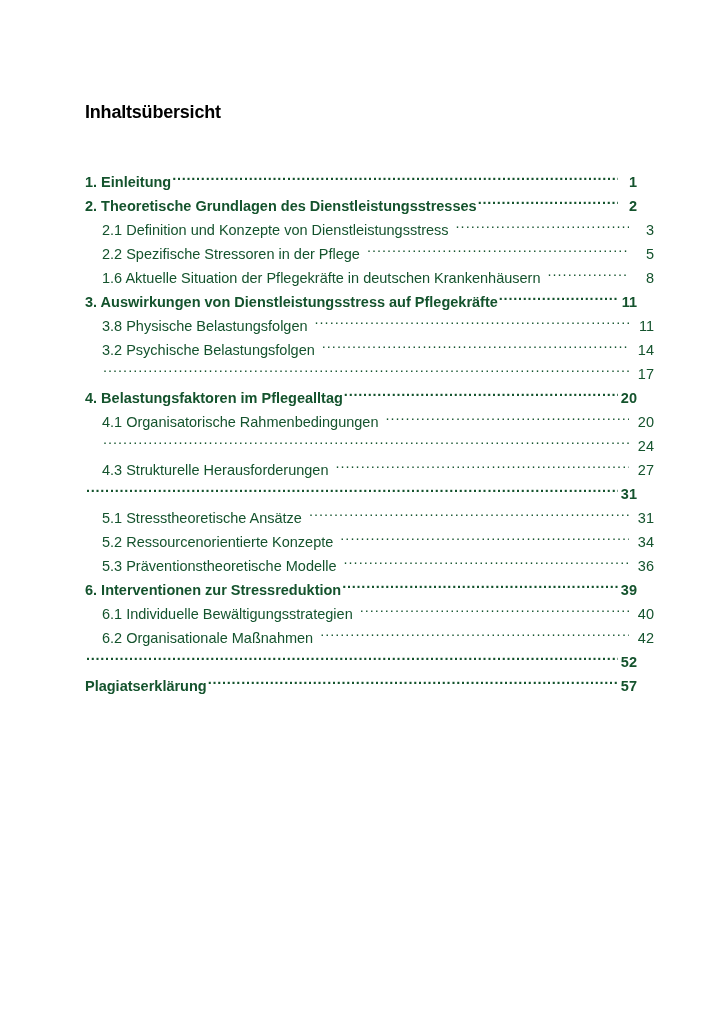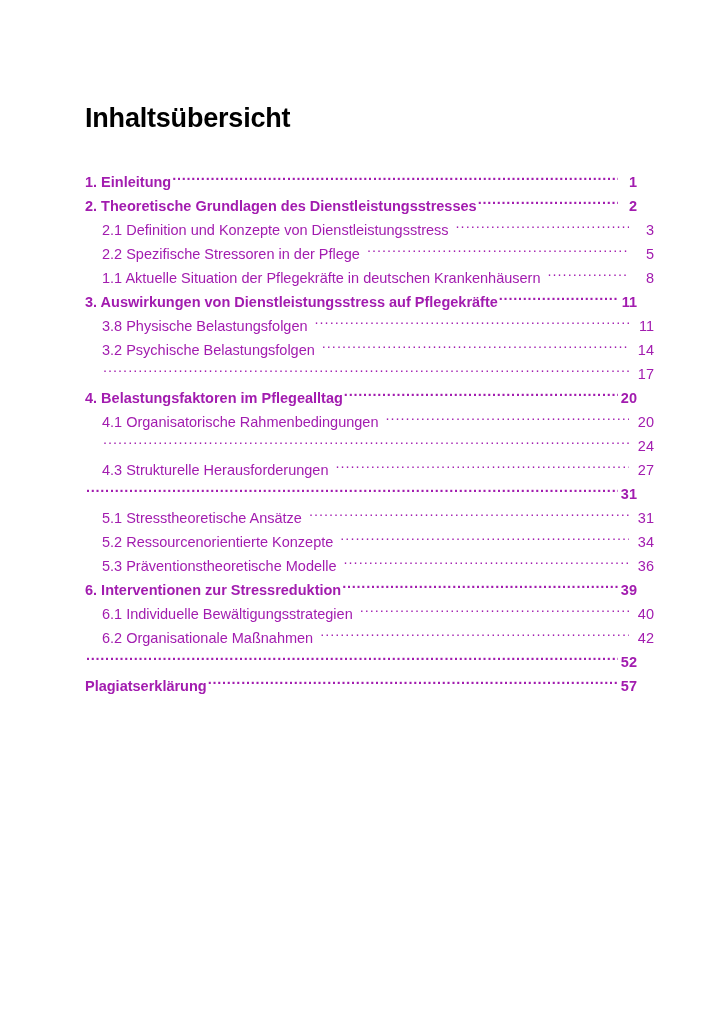--- a/index.html
+++ b/index.html
@@ -17,21 +17,21 @@
     overflow: hidden;
     font-family: "Liberation Sans", sans-serif;
     color: #000000;
     -webkit-font-smoothing: antialiased;
   }
 
   .page-title {
     position: absolute;
     left: 85px;
     top: 84px;
-    font-size: 27px;
+    font-size: 18px;
     font-weight: bold;
     letter-spacing: -0.2px;
     line-height: 32px;
     color: #000000;
     white-space: nowrap;
   }
 
   .toc {
     position: absolute;
     left: 85px;
@@ -39,21 +39,21 @@
     width: 552px;
   }
 
   .toc-entry {
     display: flex;
     align-items: baseline;
     width: 100%;
     height: 24px;
     font-size: 14.5px;
     line-height: 24px;
-    color: #a21caf;
+    color: #14532d;
     white-space: nowrap;
     overflow: hidden;
   }
 
   
   .toc-entry.level-1 {
     font-weight: bold;
     padding-left: 0;
   }
 
@@ -131,21 +131,21 @@
         <span class="entry-label">2.1 Definition und Konzepte von Dienstleistungsstress</span>
         <span class="entry-leader"></span>
         <span class="entry-page">3</span>
       </div>
       <div class="toc-entry level-2">
         <span class="entry-label">2.2 Spezifische Stressoren in der Pflege</span>
         <span class="entry-leader"></span>
         <span class="entry-page">5</span>
       </div>
       <div class="toc-entry level-2">
-        <span class="entry-label">1.1 Aktuelle Situation der Pflegekräfte in deutschen Krankenhäusern</span>
+        <span class="entry-label">1.6 Aktuelle Situation der Pflegekräfte in deutschen Krankenhäusern</span>
         <span class="entry-leader"></span>
         <span class="entry-page">8</span>
       </div>
       <div class="toc-entry level-1">
         <span class="entry-label">3. Auswirkungen von Dienstleistungsstress auf Pflegekräfte</span>
         <span class="entry-leader"></span>
         <span class="entry-page">11</span>
       </div>
       <div class="toc-entry level-2">
         <span class="entry-label">3.8 Physische Belastungsfolgen</span>

